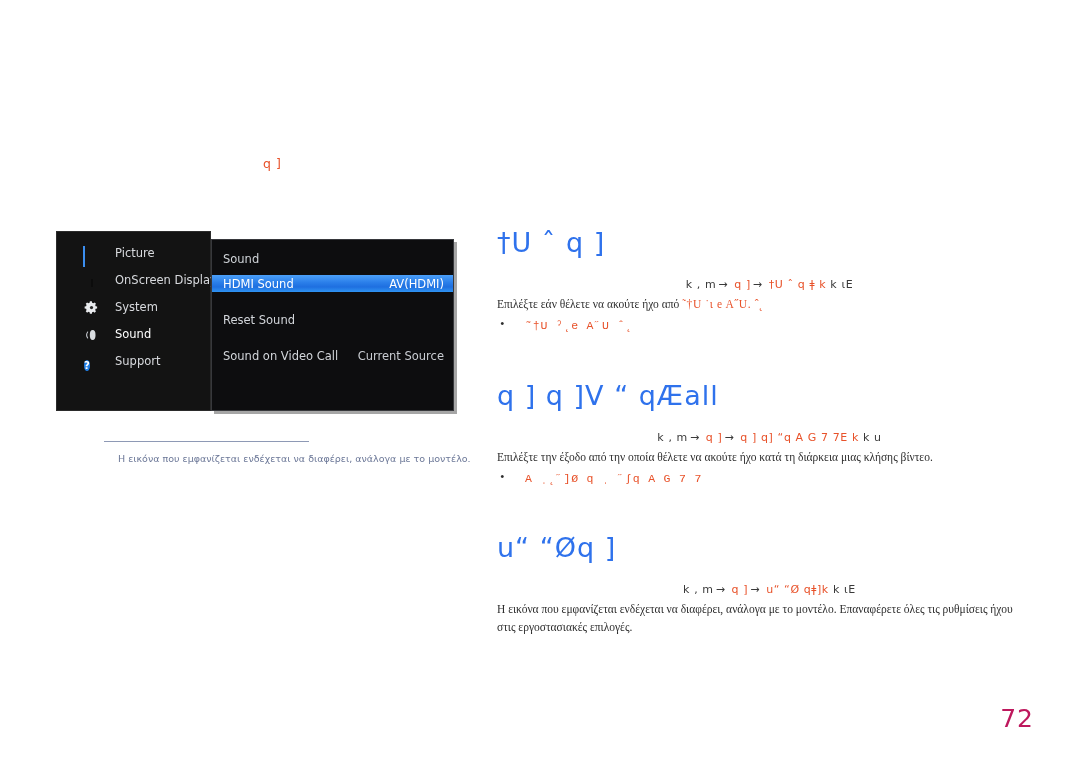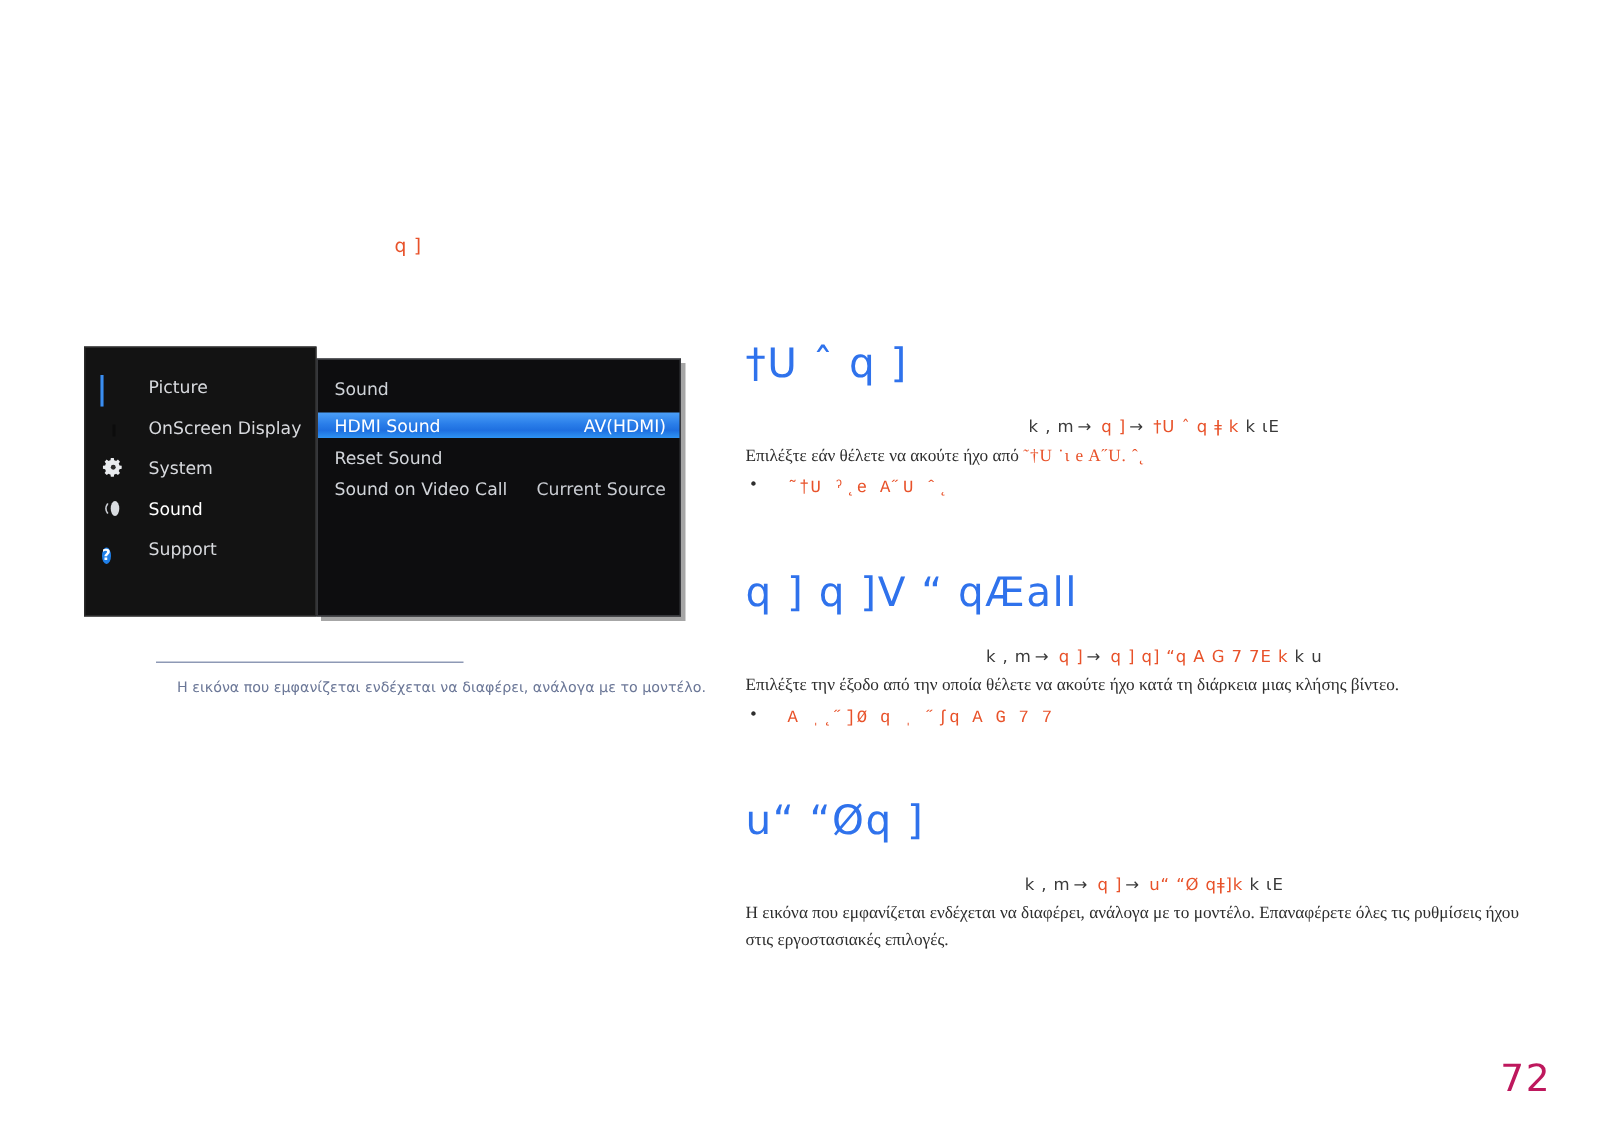--- a/index.html
+++ b/index.html
@@ -63,22 +63,22 @@
     background: #0d0d0f;
     border: 1px solid #37383c;
     box-sizing: border-box;
     box-shadow: 3px 3px 0 rgba(0,0,0,0.35);
   }
 
   .osd-item {
     position: relative;
     height: 24px;
     display: flex;
-    align-items: center;
-    padding-left: 10px;
+    align-items: flex-start;
+    padding-left: 26px;
     box-sizing: border-box;
   }
   .osd-item:nth-child(1) { margin-top: 14px; }
   .osd-item + .osd-item { margin-top: 3px; }
 
   .osd-item .ico {
     width: 20px;
     height: 16px;
     flex: 0 0 20px;
     margin-right: 12px;
@@ -179,21 +179,21 @@
   .osd-rows { margin-top: 9px; }
   .osd-row {
     height: 17px;
     display: flex;
     align-items: center;
     justify-content: space-between;
     padding: 0 9px 0 11px;
     font-size: 11.5px;
     color: #d2d5da;
     box-sizing: border-box;
-    margin-bottom: 4px;
+    margin-bottom: 19px;
   }
   .osd-row.selected {
     background: linear-gradient(to bottom, #4b9ff8 0%, #2a7ee9 45%, #1e6fe0 70%, #2f93f2 100%);
     color: #ffffff;
   }
   .osd-row .val { color: #c9ccd2; }
   .osd-row.selected .val { color: #ffffff; }
 
   
   .caption-rule {

